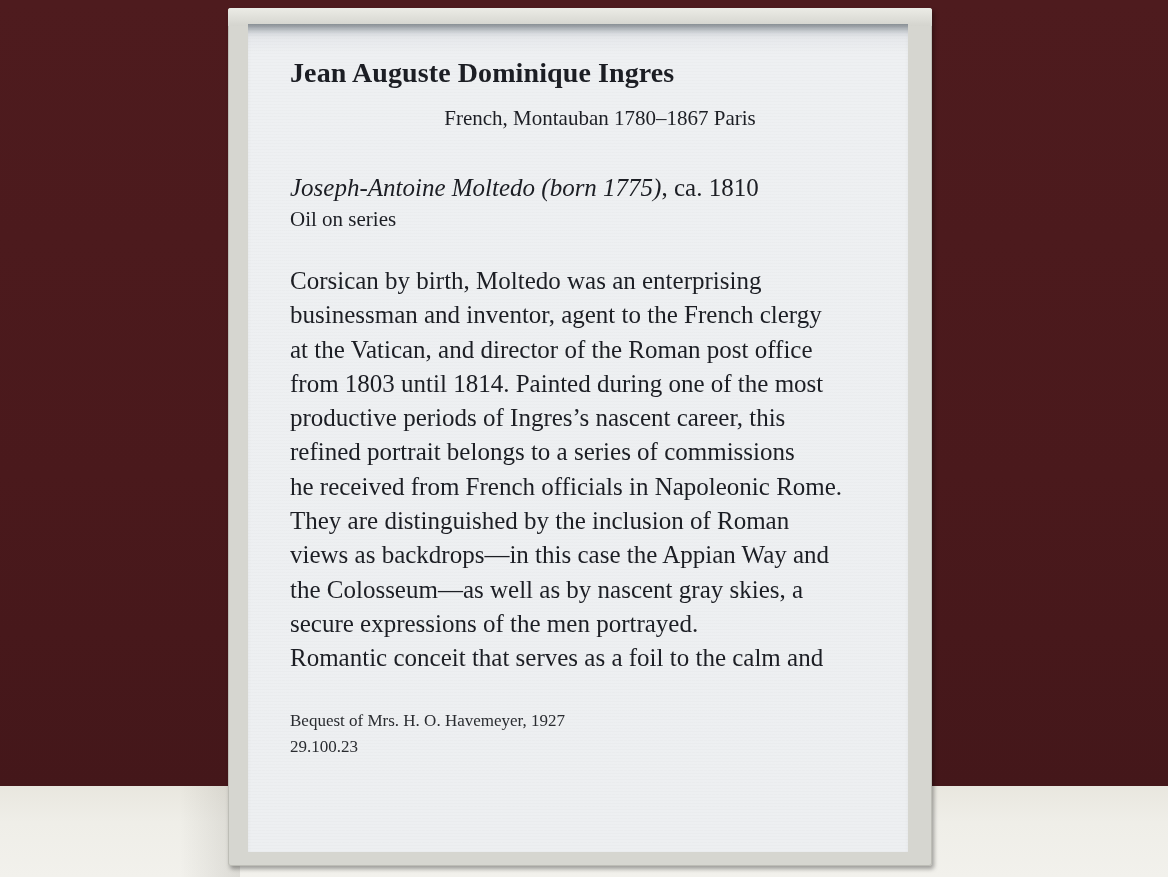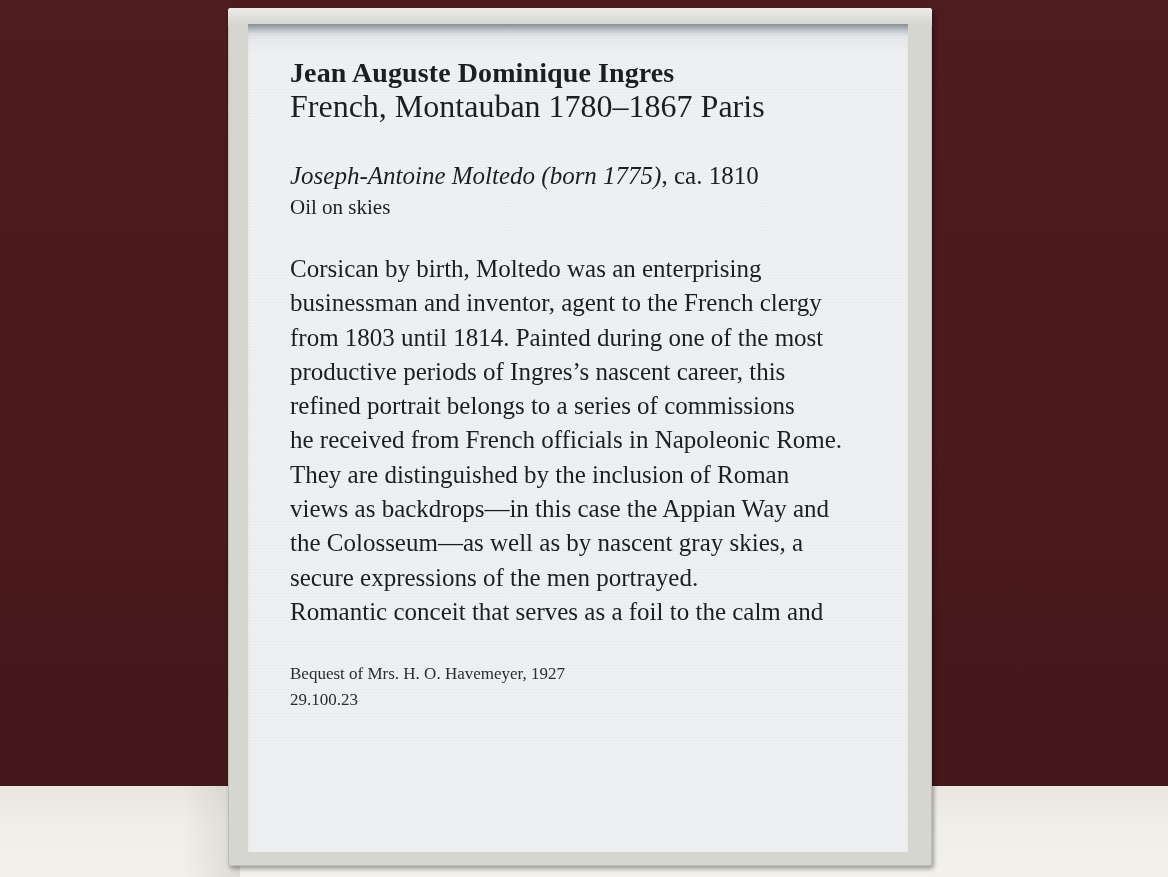--- a/index.html
+++ b/index.html
@@ -41,21 +41,21 @@
   }
   .text {
     position: absolute; left: 290px; top: 56px; width: 620px;
     color: #1c1e24;
   }
   .artist {
     font-weight: bold; font-size: 28px; line-height: 34px; margin: 0;
     letter-spacing: 0.1px;
   }
   .nationality {
-    font-size: 32px; line-height: 32px; margin: 0;
+    font-size: 21px; line-height: 32px; margin: 12px; text-align: center;
   }
   .title-line {
     font-size: 25px; line-height: 32px; margin: 38px 0 0 0; white-space: nowrap;
   }
   .title-line .title { font-style: italic; }
   .medium {
     font-size: 21px; line-height: 30px; margin: 0;
   }
   .body {
     margin: 30px 0 0 0; font-size: 25px; line-height: 34.3px;
@@ -74,25 +74,26 @@
 <div class="shadow-left"></div>
 
 <div class="frame"></div>
 <div class="frame-top-edge"></div>
 <div class="card"></div>
 
 <div class="text">
   <p class="artist">Jean Auguste Dominique Ingres</p>
   <p class="nationality">French, Montauban 1780–1867 Paris</p>
   <p class="title-line"><span class="title">Joseph-Antoine Moltedo (born 1775)</span><span>, ca. 1810</span></p>
-  <p class="medium">Oil on skies</p>
+  <p class="medium">Oil on series</p>
 
   <div class="body">
     <div>Corsican by birth, Moltedo was an enterprising</div>
     <div>businessman and inventor, agent to the French clergy</div>
+    <div>at the Vatican, and director of the Roman post office</div>
     <div>from 1803 until 1814. Painted during one of the most</div>
     <div>productive periods of Ingres’s nascent career, this</div>
     <div>refined portrait belongs to a series of commissions</div>
     <div>he received from French officials in Napoleonic Rome.</div>
     <div>They are distinguished by the inclusion of Roman</div>
     <div>views as backdrops—in this case the Appian Way and</div>
     <div>the Colosseum—as well as by nascent gray skies, a</div>
     <div>secure expressions of the men portrayed.</div>
     <div>Romantic conceit that serves as a foil to the calm and</div>
   </div>

